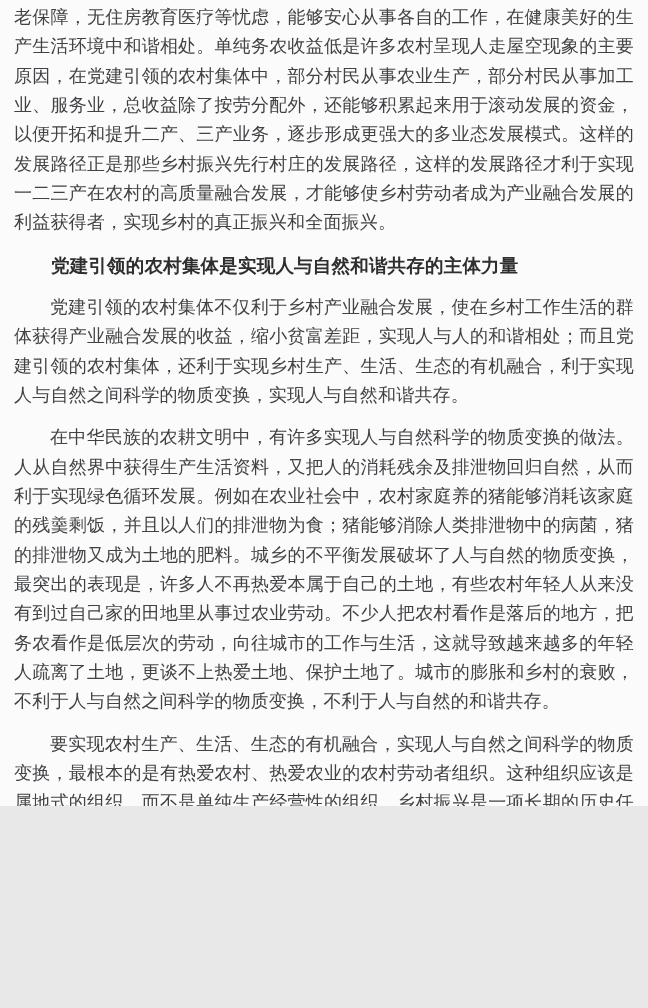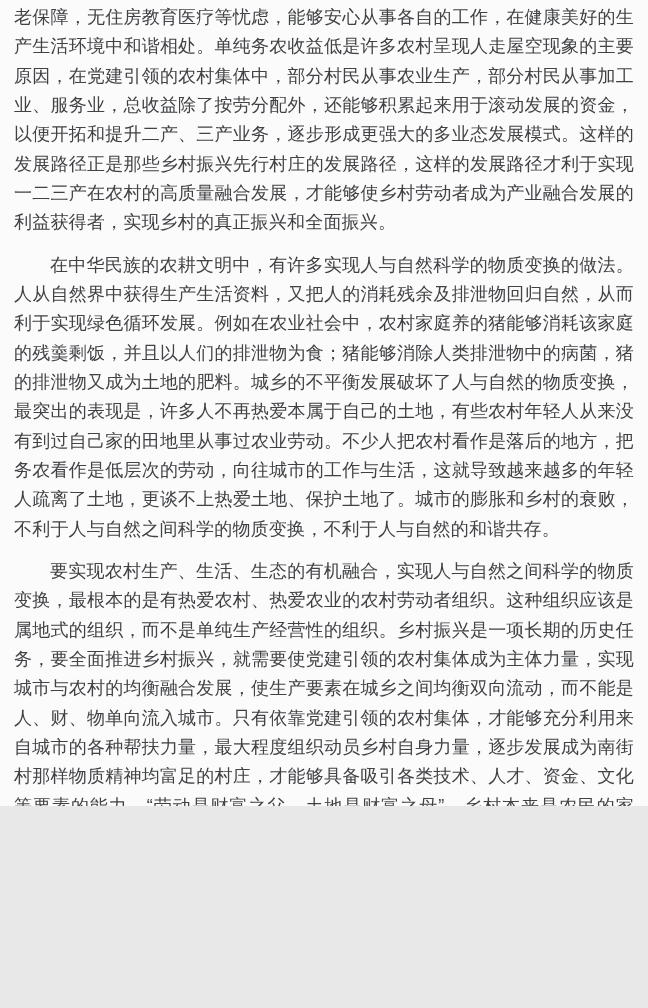--- a/index.html
+++ b/index.html
@@ -115,20 +115,22 @@
     box-sizing: border-box;
   }
 </style>
 </head>
 <body>
 
 <div class="screen">
 
   <div class="article" id="article">
       <p>老保障，无住房教育医疗等忧虑，能够安心从事各自的工作，在健康美好的生产生活环境中和谐相处。单纯务农收益低是许多农村呈现人走屋空现象的主要原因，在党建引领的农村集体中，部分村民从事农业生产，部分村民从事加工业、服务业，总收益除了按劳分配外，还能够积累起来用于滚动发展的资金，以便开拓和提升二产、三产业务，逐步形成更强大的多业态发展模式。这样的发展路径正是那些乡村振兴先行村庄的发展路径，这样的发展路径才利于实现一二三产在农村的高质量融合发展，才能够使乡村劳动者成为产业融合发展的利益获得者，实现乡村的真正振兴和全面振兴。</p>
+      <h2 class="indent">党建引领的农村集体是实现人与自然和谐共存的主体力量</h2>
+      <p class="indent">党建引领的农村集体不仅利于乡村产业融合发展，使在乡村工作生活的群体获得产业融合发展的收益，缩小贫富差距，实现人与人的和谐相处；而且党建引领的农村集体，还利于实现乡村生产、生活、生态的有机融合，利于实现人与自然之间科学的物质变换，实现人与自然和谐共存。</p>
       <p class="indent">在中华民族的农耕文明中，有许多实现人与自然科学的物质变换的做法。人从自然界中获得生产生活资料，又把人的消耗残余及排泄物回归自然，从而利于实现绿色循环发展。例如在农业社会中，农村家庭养的猪能够消耗该家庭的残羹剩饭，并且以人们的排泄物为食；猪能够消除人类排泄物中的病菌，猪的排泄物又成为土地的肥料。城乡的不平衡发展破坏了人与自然的物质变换，最突出的表现是，许多人不再热爱本属于自己的土地，有些农村年轻人从来没有到过自己家的田地里从事过农业劳动。不少人把农村看作是落后的地方，把务农看作是低层次的劳动，向往城市的工作与生活，这就导致越来越多的年轻人疏离了土地，更谈不上热爱土地、保护土地了。城市的膨胀和乡村的衰败，不利于人与自然之间科学的物质变换，不利于人与自然的和谐共存。</p>
       <p class="indent">要实现农村生产、生活、生态的有机融合，实现人与自然之间科学的物质变换，最根本的是有热爱农村、热爱农业的农村劳动者组织。这种组织应该是属地式的组织，而不是单纯生产经营性的组织。乡村振兴是一项长期的历史任务，要全面推进乡村振兴，就需要使党建引领的农村集体成为主体力量，实现城市与农村的均衡融合发展，使生产要素在城乡之间均衡双向流动，而不能是人、财、物单向流入城市。只有依靠党建引领的农村集体，才能够充分利用来自城市的各种帮扶力量，最大程度组织动员乡村自身力量，逐步发展成为南街村那样物质精神均富足的村庄，才能够具备吸引各类技术、人才、资金、文化等要素的能力。“劳动是财富之父，土地是财富之母”。乡村本来是农民的家乡、土地的所在之处，因而乡村本应该是最有条件创造财富的地方，问题</p>
     </div>
 
   <div class="banner">
     <div class="logo">
       <span>河</span>
     </div>
     <div class="banner-text">下载河南日报客户端APP</div>
     <button class="dl-btn">立即下载</button>

